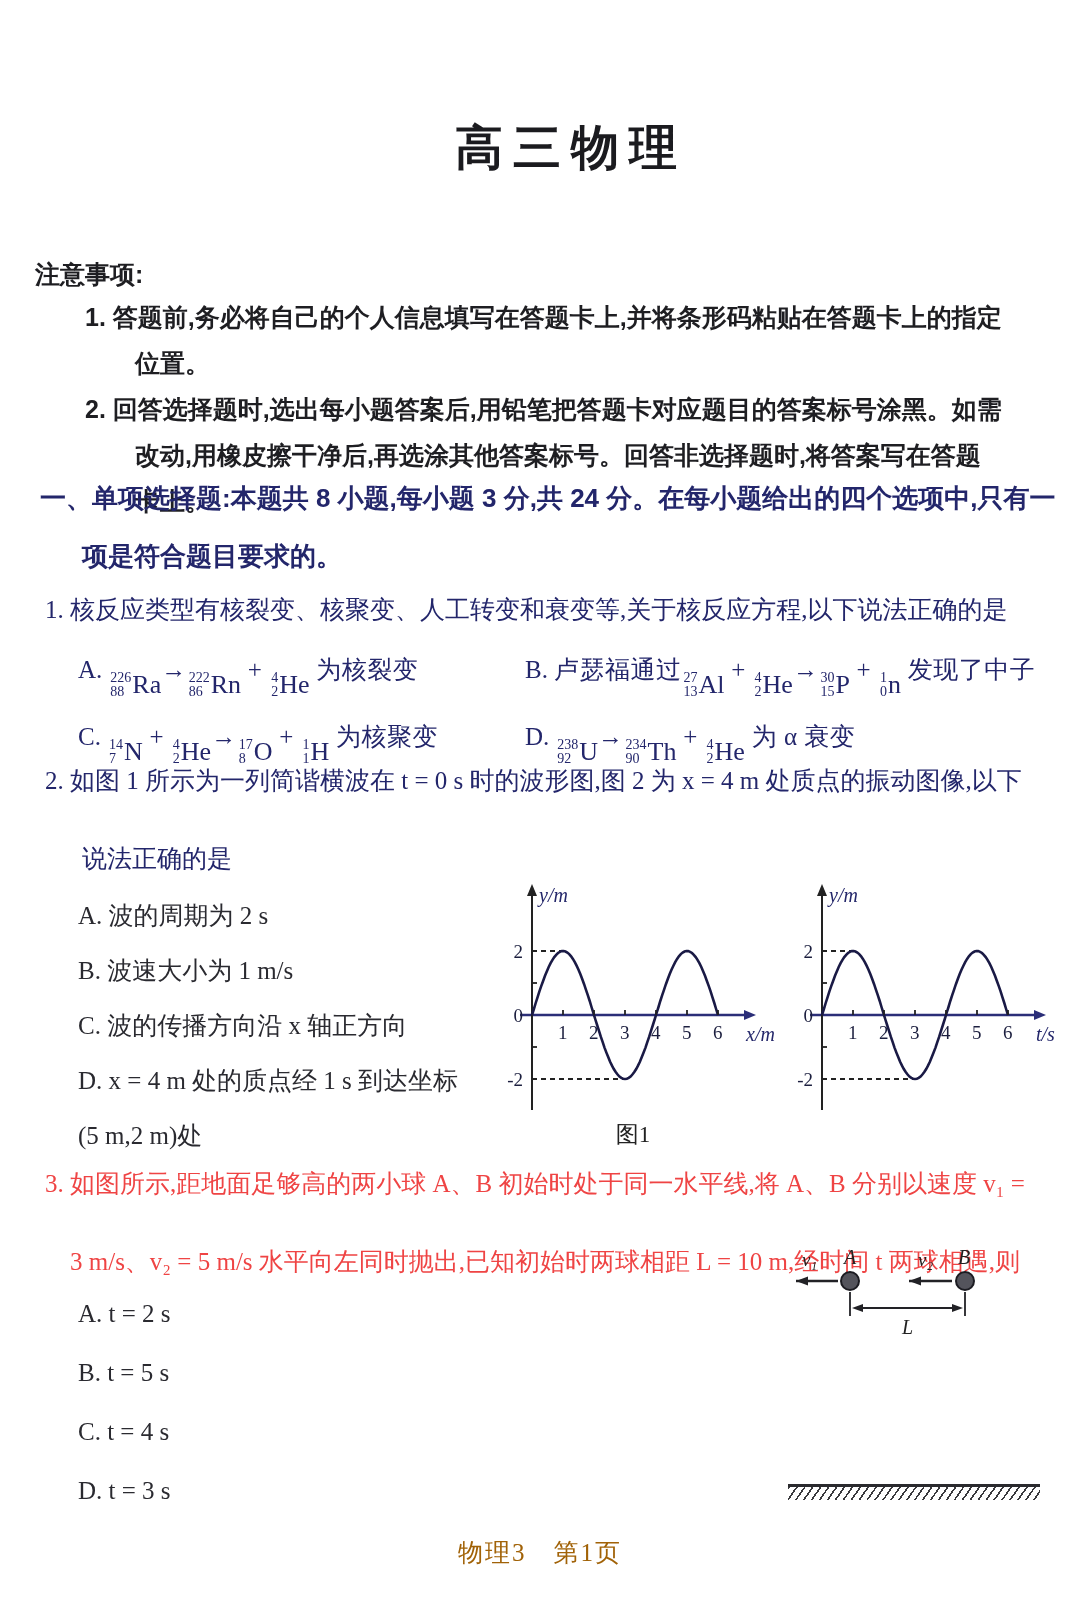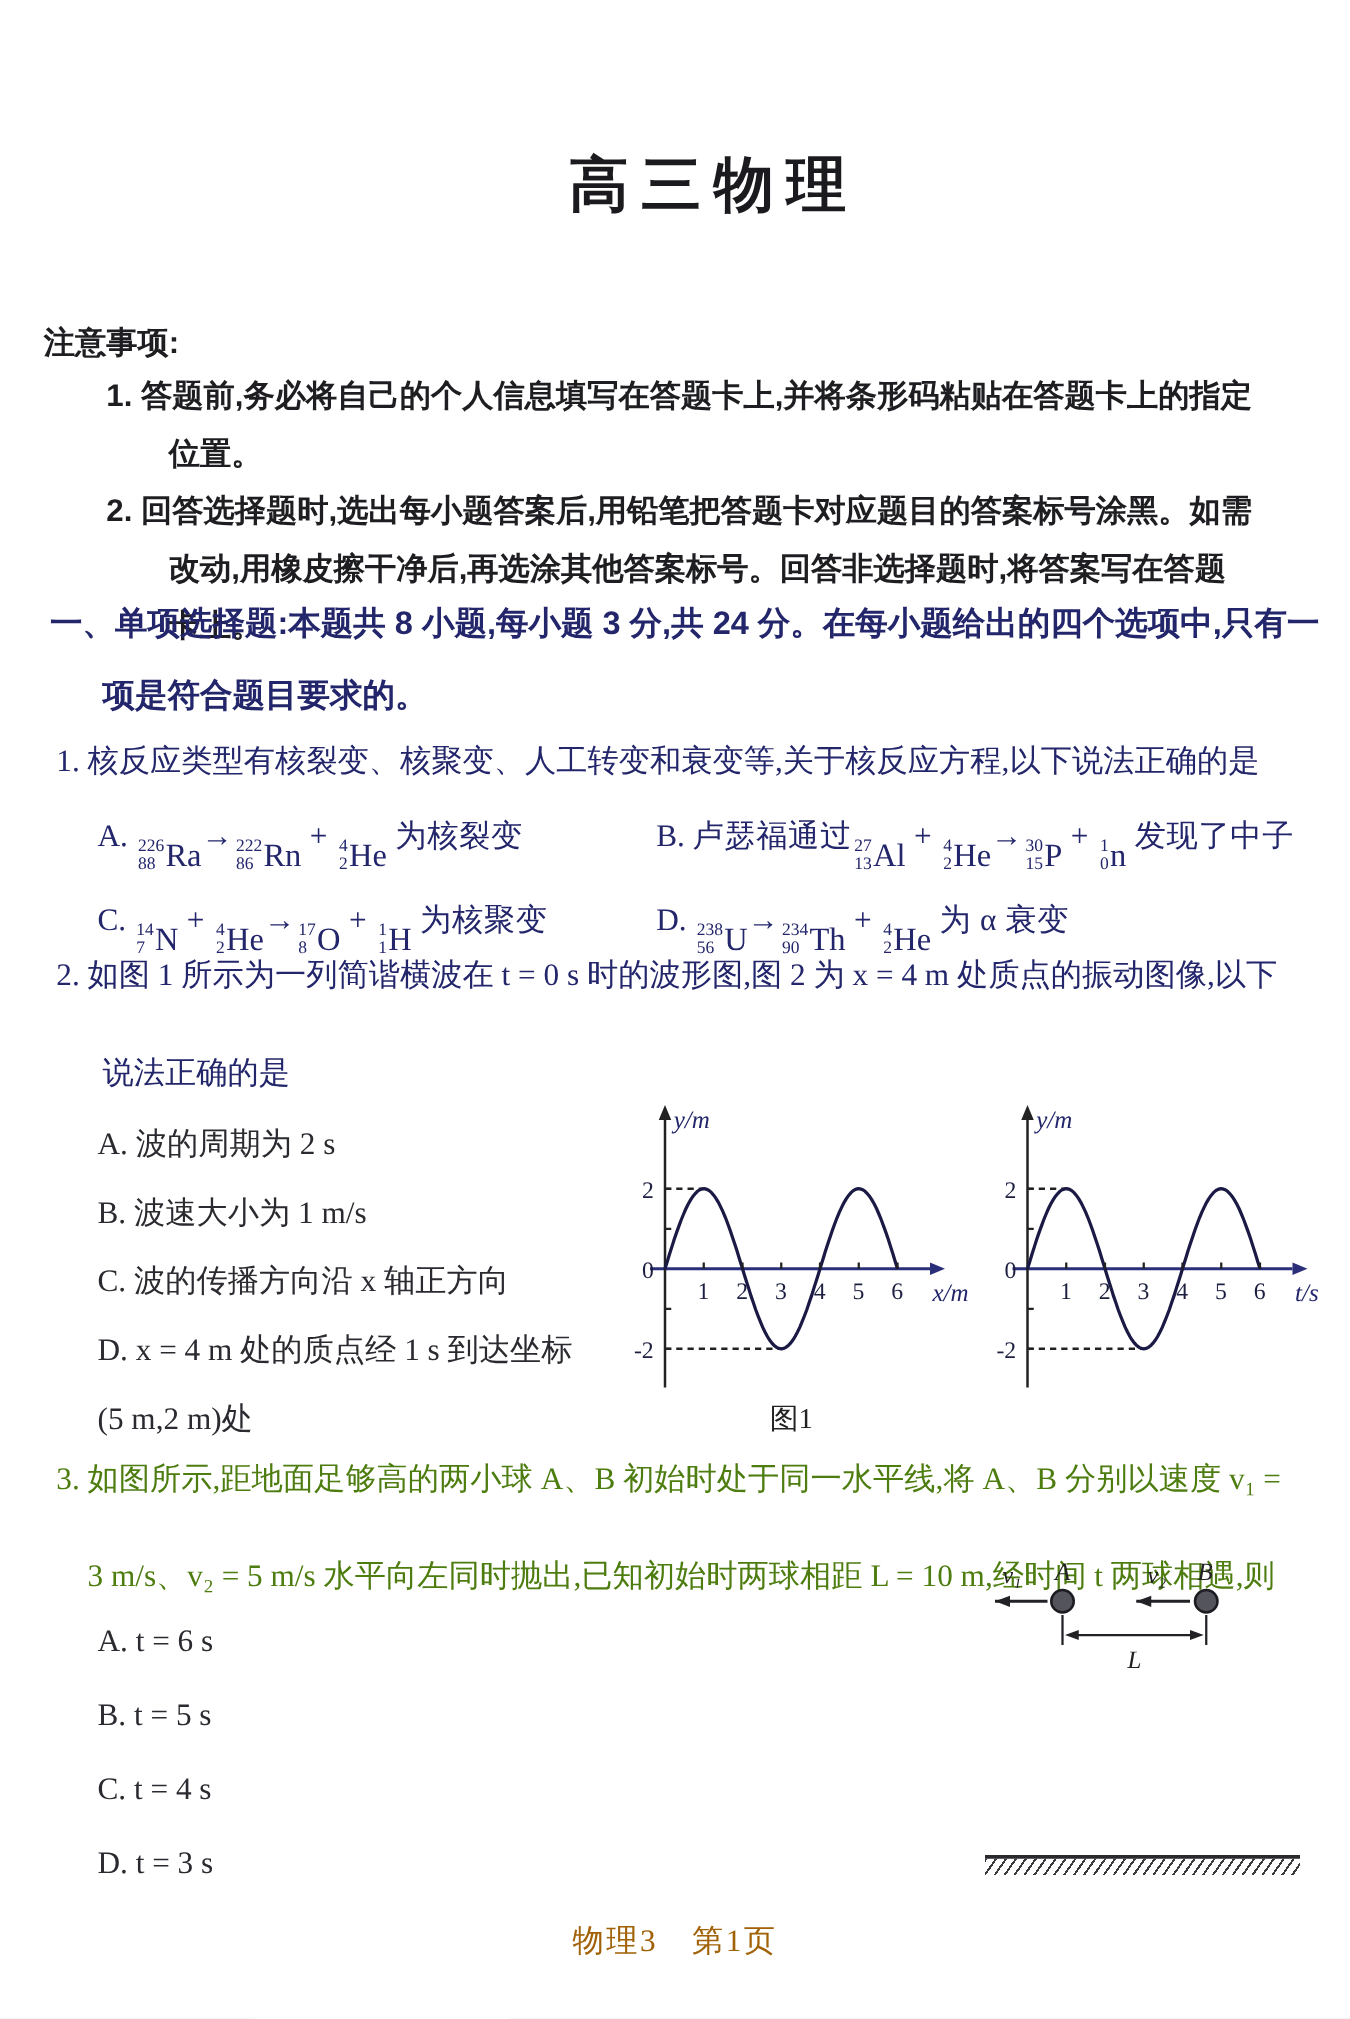--- a/index.html
+++ b/index.html
@@ -52,21 +52,21 @@
   .q2-cont{line-height:55px;}
   
   .fig{position:absolute;}
   .fig1{left:488px;top:878px;width:290px;}
   .fig2{left:778px;top:878px;width:302px;}
   .fig svg{display:block;overflow:hidden;}
   .fig-cap{text-align:center;font-size:23px;color:#222;margin-top:6px;
     font-family:"Liberation Serif",serif;}
   .fig2 .fig-cap{padding-right:70px;}
   
-  .q3-stem{position:absolute;top:1164px;left:45px;right:8px;font-size:25px;color:#4d7c0f;}
+  .q3-stem{position:absolute;top:1164px;left:45px;right:8px;font-size:25px;color:#ef4444;}
   .q3-l1{line-height:40px;white-space:nowrap;}
   .q3-l2{margin-left:25px;margin-top:38px;line-height:40px;white-space:nowrap;}
   .q3-opts{position:absolute;top:1284px;left:78px;width:300px;font-size:25px;color:#2a2a30;}
   .q3-opt{line-height:59px;}
   .q3-diagram{position:absolute;left:768px;top:1248px;width:254px;height:92px;}
   .ground{position:absolute;left:788px;top:1484px;width:252px;height:13px;
     border-top:3px solid #2a2a2e;
     background:repeating-linear-gradient(125deg,#3a3a3e 0 1.6px,transparent 1.6px 6.5px);}
   
   .footer{position:absolute;top:1536px;left:0;width:100%;text-align:center;
@@ -173,21 +173,21 @@
                 <span>1</span>
                 <span>1</span>
               </span>
               <span class="nuc-sym">H</span>
             </span><span class="eq-s"> 为核聚变</span></span>
       </div>
       <div class="opt">
         <span class="opt-label">D.</span><span class="eq"><span class="nuclide">
               <span class="nuc-nums">
                 <span>238</span>
-                <span>56</span>
+                <span>92</span>
               </span>
               <span class="nuc-sym">U</span>
             </span><span class="eq-s">→</span><span class="nuclide">
               <span class="nuc-nums">
                 <span>234</span>
                 <span>90</span>
               </span>
               <span class="nuc-sym">Th</span>
             </span><span class="eq-s"> + </span><span class="nuclide">
               <span class="nuc-nums">
@@ -295,21 +295,21 @@
         <text x="258" y="163" font-size="20" font-style="italic" fill="#23266a" font-family="&quot;Liberation Serif&quot;,serif">t/s</text>
       </svg>
   </div>
 
   <div class="q3-stem">
     <div class="q3-l1">3. 如图所示,距地面足够高的两小球 A、B 初始时处于同一水平线,将 A、B 分别以速度 v₁ =</div>
     <div class="q3-l2">3 m/s、v₂ = 5 m/s 水平向左同时抛出,已知初始时两球相距 L = 10 m,经时间 t 两球相遇,则</div>
   </div>
 
   <div class="q3-opts">
-    <div class="q3-opt">A. t = 6 s</div>
+    <div class="q3-opt">A. t = 2 s</div>
     <div class="q3-opt">B. t = 5 s</div>
     <div class="q3-opt">C. t = 4 s</div>
     <div class="q3-opt">D. t = 3 s</div>
   </div>
 
   <svg class="q3-diagram" viewBox="0 0 254 92">
     <g stroke="#222226" stroke-width="2.4">
       <line x1="70" y1="33" x2="28" y2="33"></line>
       <line x1="184" y1="33" x2="141" y2="33"></line>
     </g>

